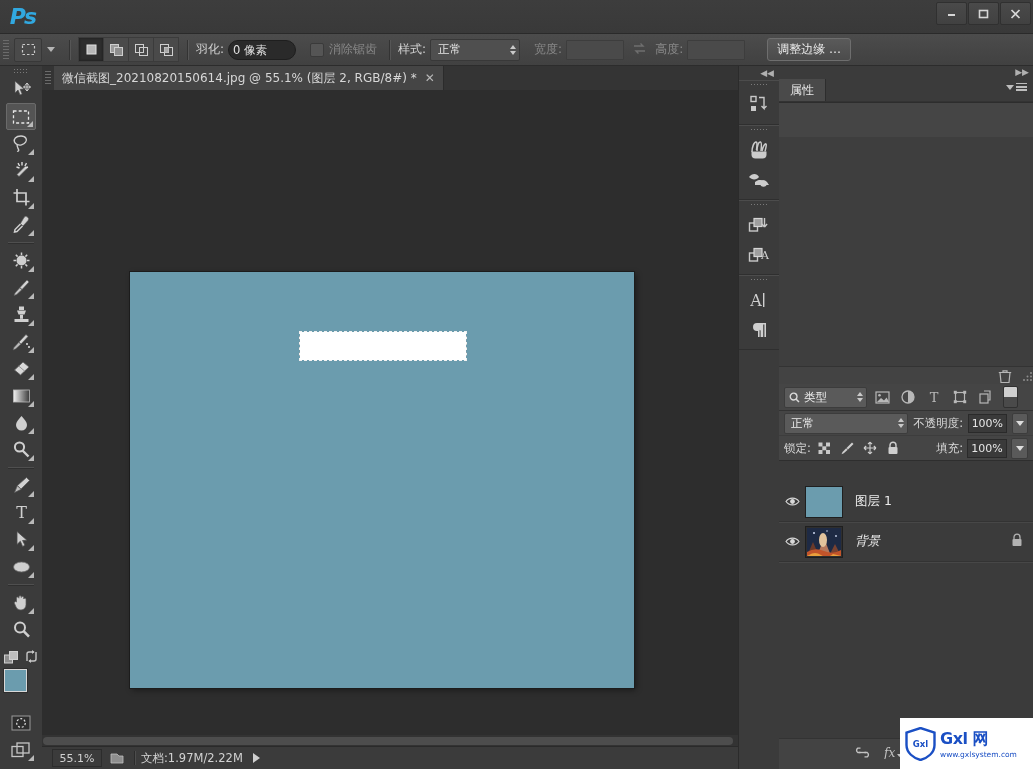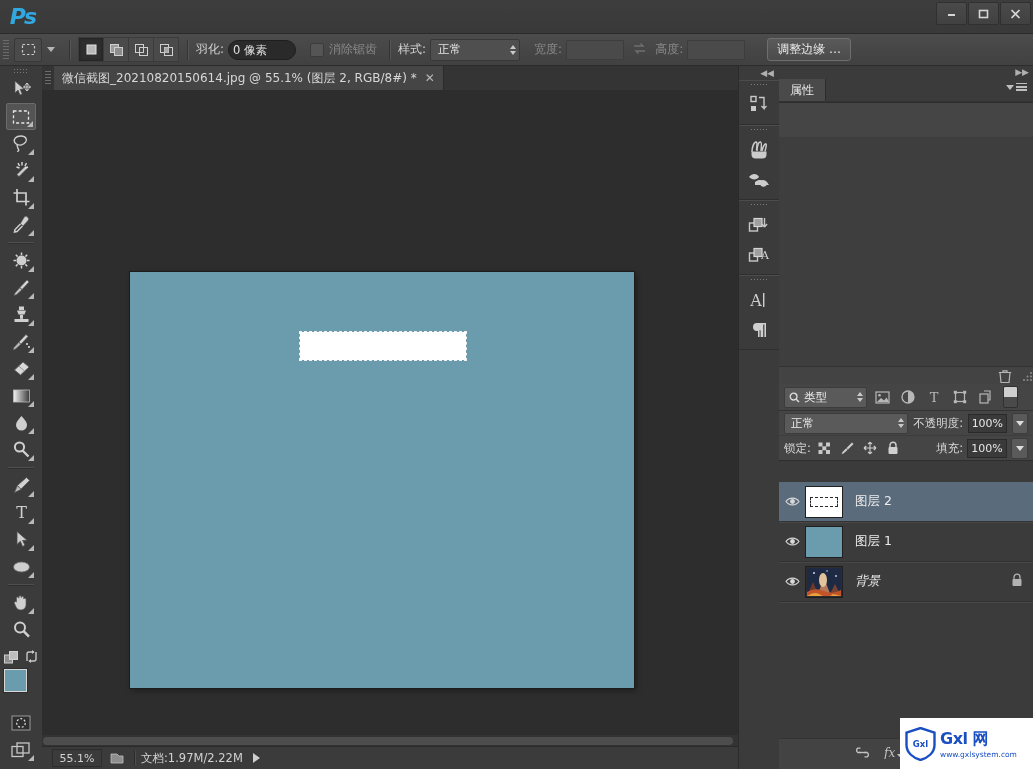--- a/index.html
+++ b/index.html
@@ -753,32 +753,20 @@
         </span>
         <span class="lbl" style="margin-left:auto;">填充:</span>
         <span class="num-field">100%</span>
         <span class="num-caret">
           <i style="display:block;width:0;height:0;border-left:4px solid transparent;border-right:4px solid transparent;border-top:5px solid #ddd;"></i>
         </span>
       </div>
 
       <div class="layer-list">
 
-        <div class="layer-row sel">
-          <span class="eye">
-            <svg width="15" height="11" viewBox="0 0 15 11">
-              <path d="M1 5.5 C4 1 11 1 14 5.5 C11 10 4 10 1 5.5 Z" fill="none" stroke="#d8d8d8" stroke-width="1.1"></path>
-              <circle cx="7.5" cy="5.5" r="2.4" fill="#d8d8d8"></circle>
-            </svg>
-          </span>
-          <span class="thumb" style="background:#ffffff;">
-            <span style="display:block;width:26px;height:8px;background:#fff;outline:1px dashed #2a2a2a;box-shadow:0 0 0 1px #fff;"></span>
-          </span>
-          <span class="lname">图层 2</span>
-        </div>
 
         <div class="layer-row">
           <span class="eye">
             <svg width="15" height="11" viewBox="0 0 15 11">
               <path d="M1 5.5 C4 1 11 1 14 5.5 C11 10 4 10 1 5.5 Z" fill="none" stroke="#d8d8d8" stroke-width="1.1"></path>
               <circle cx="7.5" cy="5.5" r="2.4" fill="#d8d8d8"></circle>
             </svg>
           </span>
           <span class="thumb" style="background:#6b9cae;"></span>
           <span class="lname">图层 1</span>

